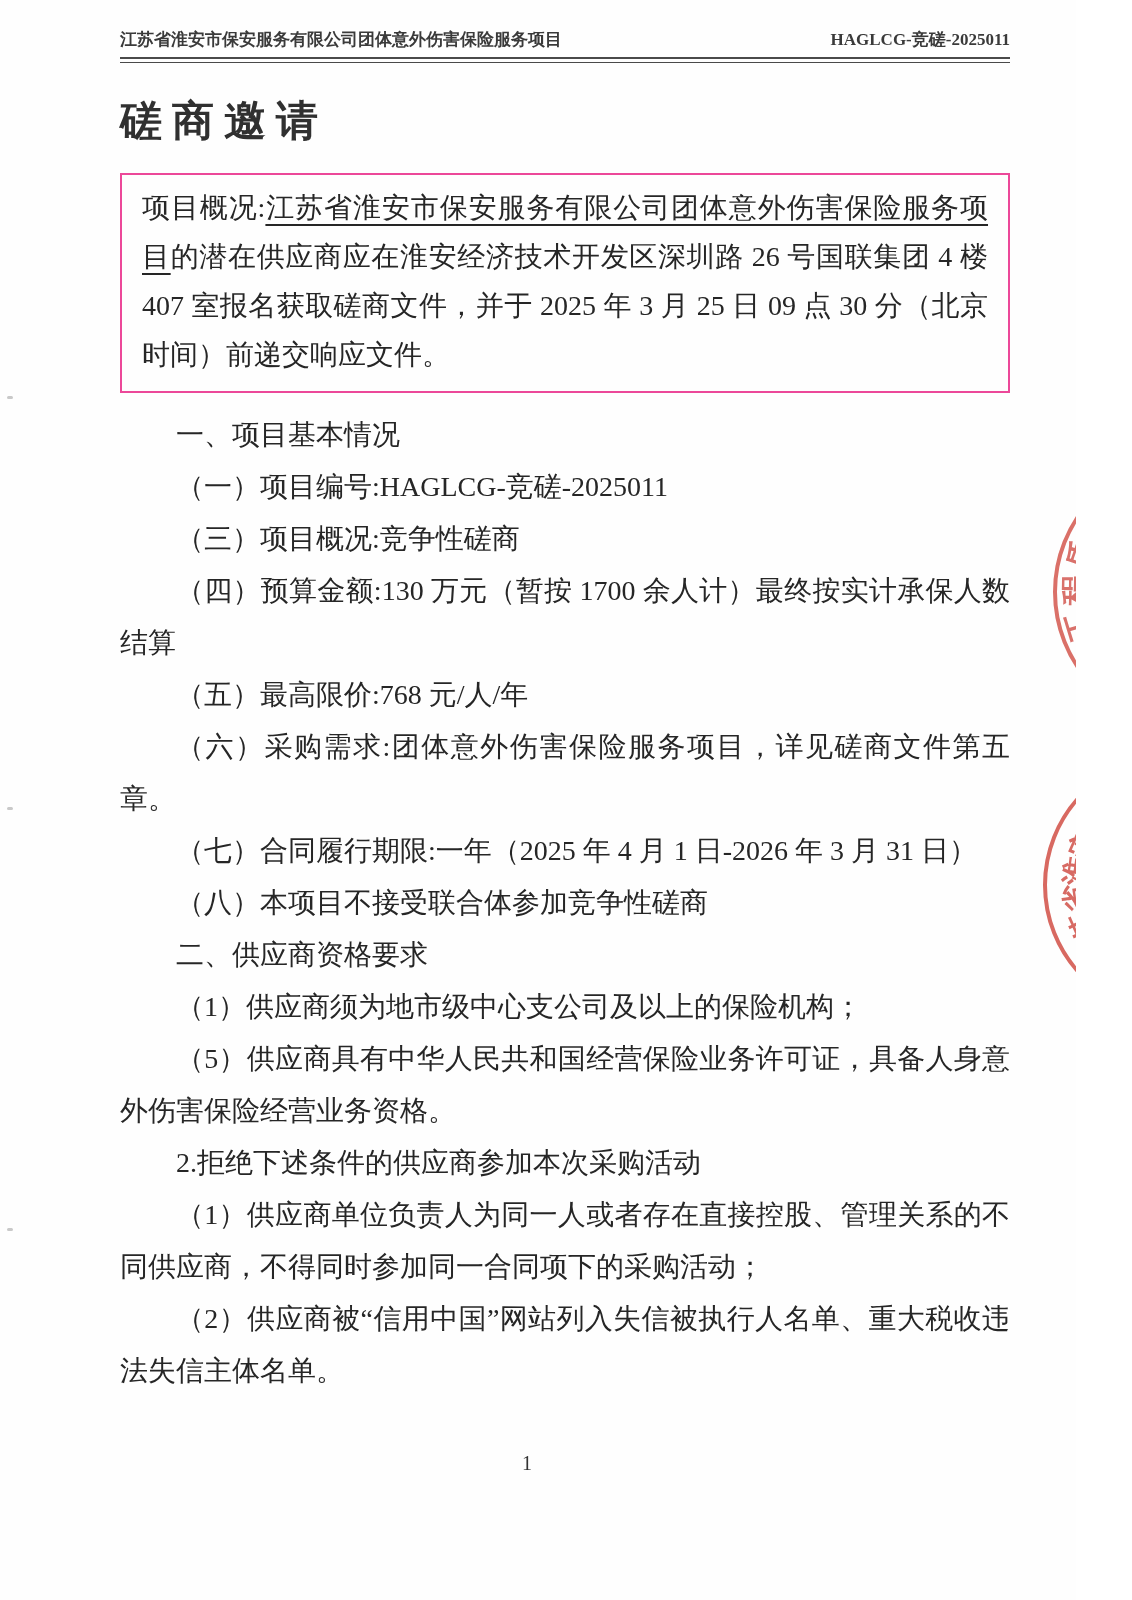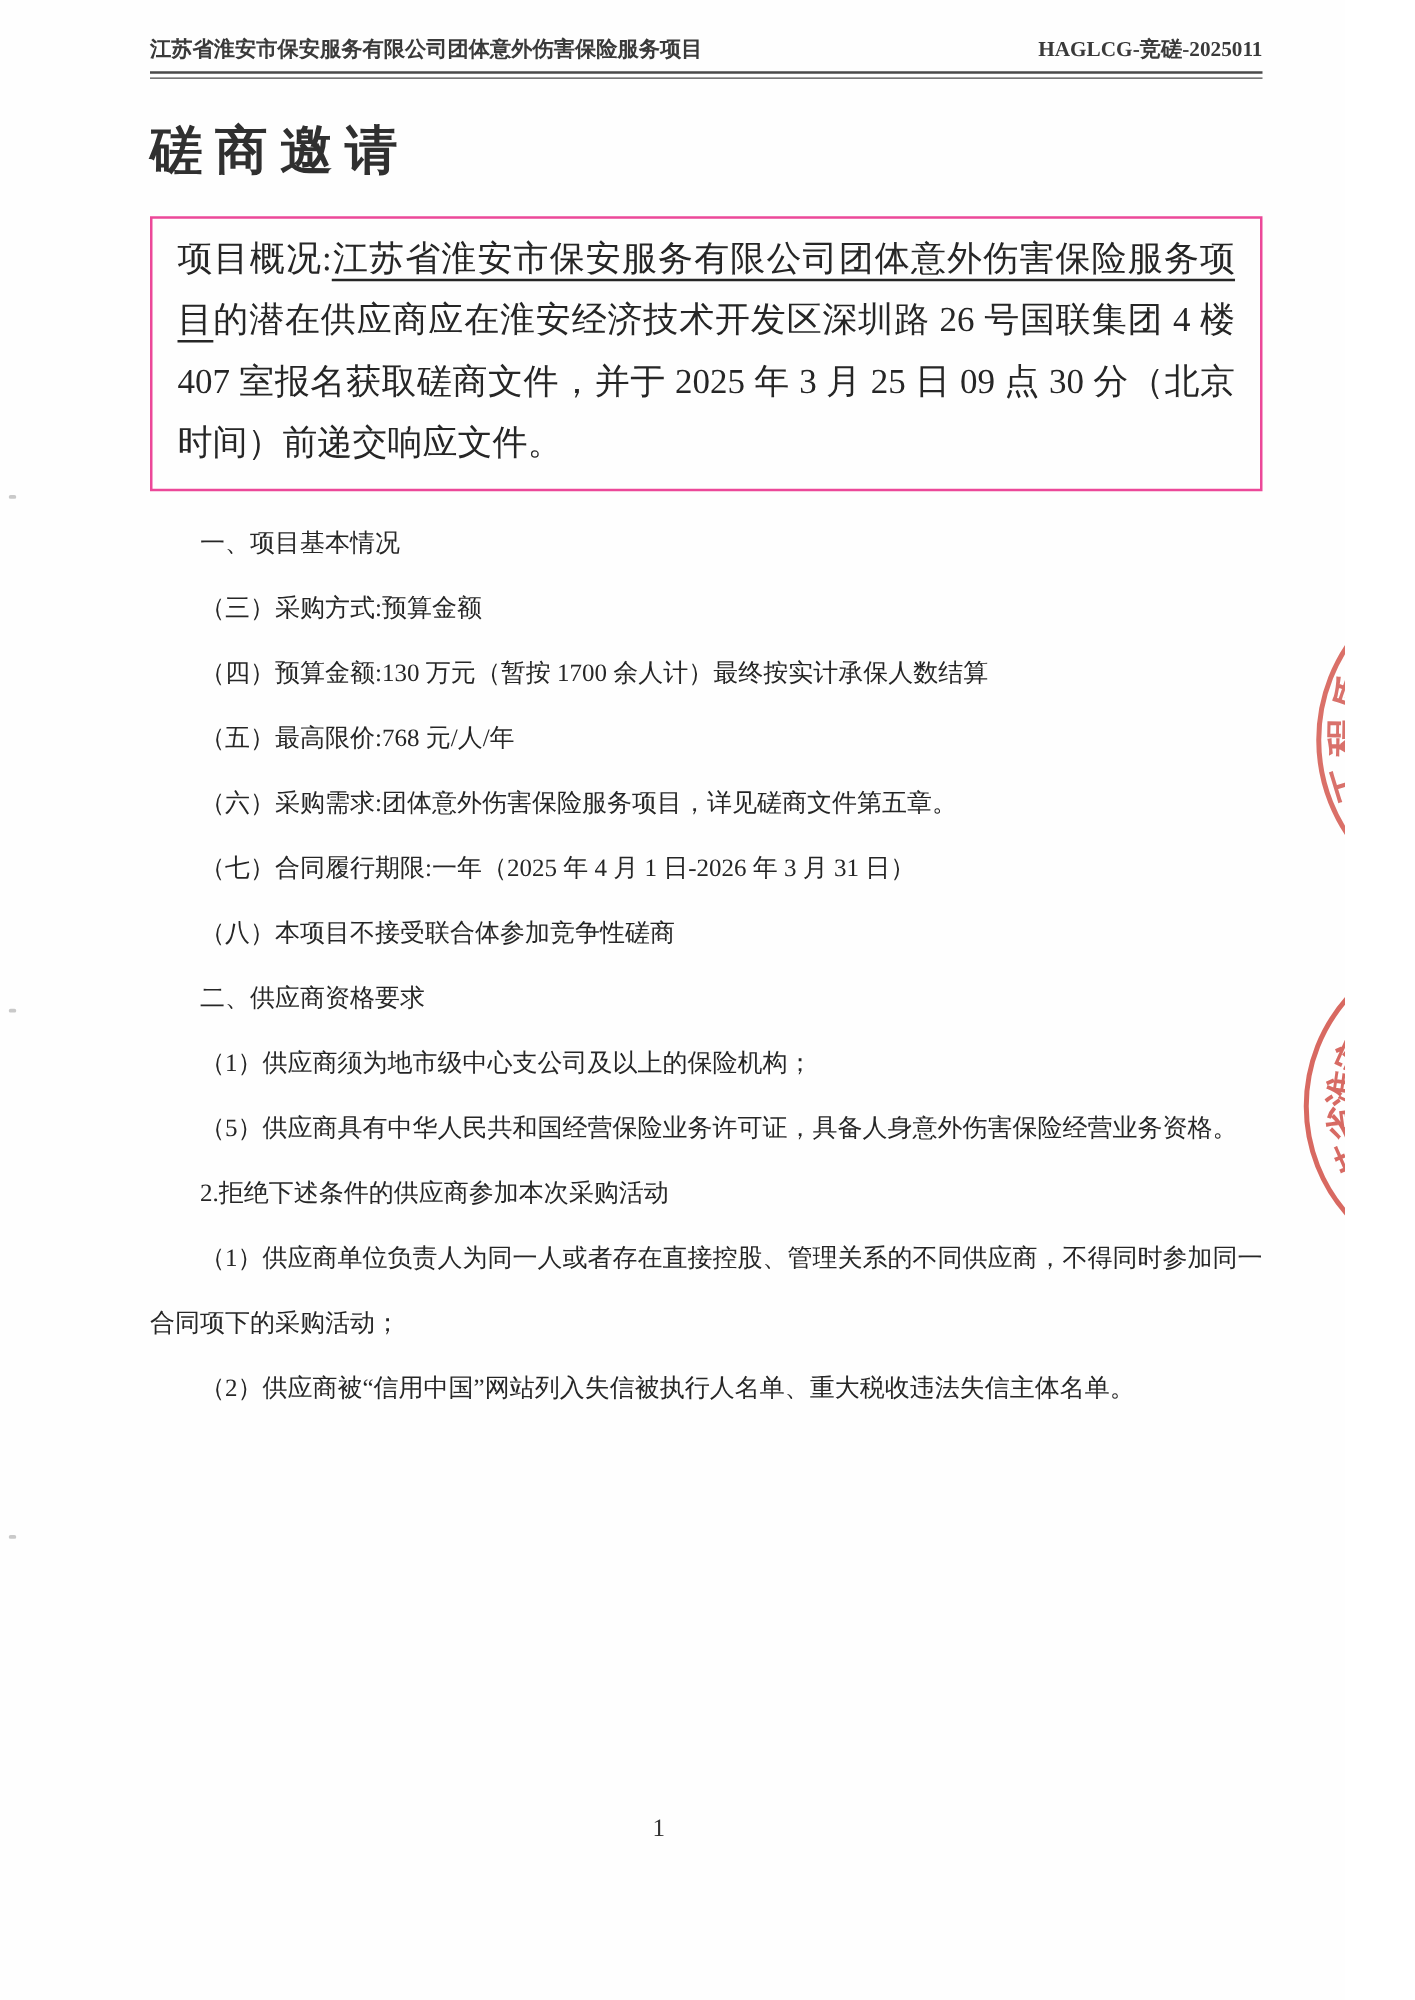--- a/index.html
+++ b/index.html
@@ -42,21 +42,21 @@
   }
   .overview-box .lead{ text-indent:2em; }
   .u{
     text-decoration:underline;
     text-underline-offset:7px;
     text-decoration-thickness:1.5px;
   }
   .body-text{ margin-top:16px; }
   .para{
     margin:0;
-    font-size:20px;line-height:52px;
+    font-size:28px;line-height:52px;
     text-indent:2em;
     text-align:justify;
     color:#262626;
   }
   .page-number{
     position:absolute;left:0;right:22px;top:1452px;
     text-align:center;
     font-size:20px;color:#333;
   }
   .stamp-overlay{
@@ -84,21 +84,22 @@
     <div class="header-rule"></div>
 
     <div class="doc-title">磋商邀请</div>
 
     <div class="overview-box">
       <span class="lead">项目概况:</span><span class="u">江苏省淮安市保安服务有限公司团体意外伤害保险服务项目</span><span>的潜在供应商应在淮安经济技术开发区深圳路 26 号国联集团 4 楼 407 室报名获取磋商文件，并于 2025 年 3 月 25 日 09 点 30 分（北京时间）前递交响应文件。</span>
     </div>
 
     <div class="body-text">
         <p class="para">一、项目基本情况</p>
-        <p class="para">（三）采购方式:预算金额</p>
+        <p class="para">（一）项目编号:HAGLCG-竞磋-2025011</p>
+        <p class="para">（三）项目概况:竞争性磋商</p>
         <p class="para">（四）预算金额:130 万元（暂按 1700 余人计）最终按实计承保人数结算</p>
         <p class="para">（五）最高限价:768 元/人/年</p>
         <p class="para">（六）采购需求:团体意外伤害保险服务项目，详见磋商文件第五章。</p>
         <p class="para">（七）合同履行期限:一年（2025 年 4 月 1 日-2026 年 3 月 31 日）</p>
         <p class="para">（八）本项目不接受联合体参加竞争性磋商</p>
         <p class="para">二、供应商资格要求</p>
         <p class="para">（1）供应商须为地市级中心支公司及以上的保险机构；</p>
         <p class="para">（5）供应商具有中华人民共和国经营保险业务许可证，具备人身意外伤害保险经营业务资格。</p>
         <p class="para">2.拒绝下述条件的供应商参加本次采购活动</p>
         <p class="para">（1）供应商单位负责人为同一人或者存在直接控股、管理关系的不同供应商，不得同时参加同一合同项下的采购活动；</p>

